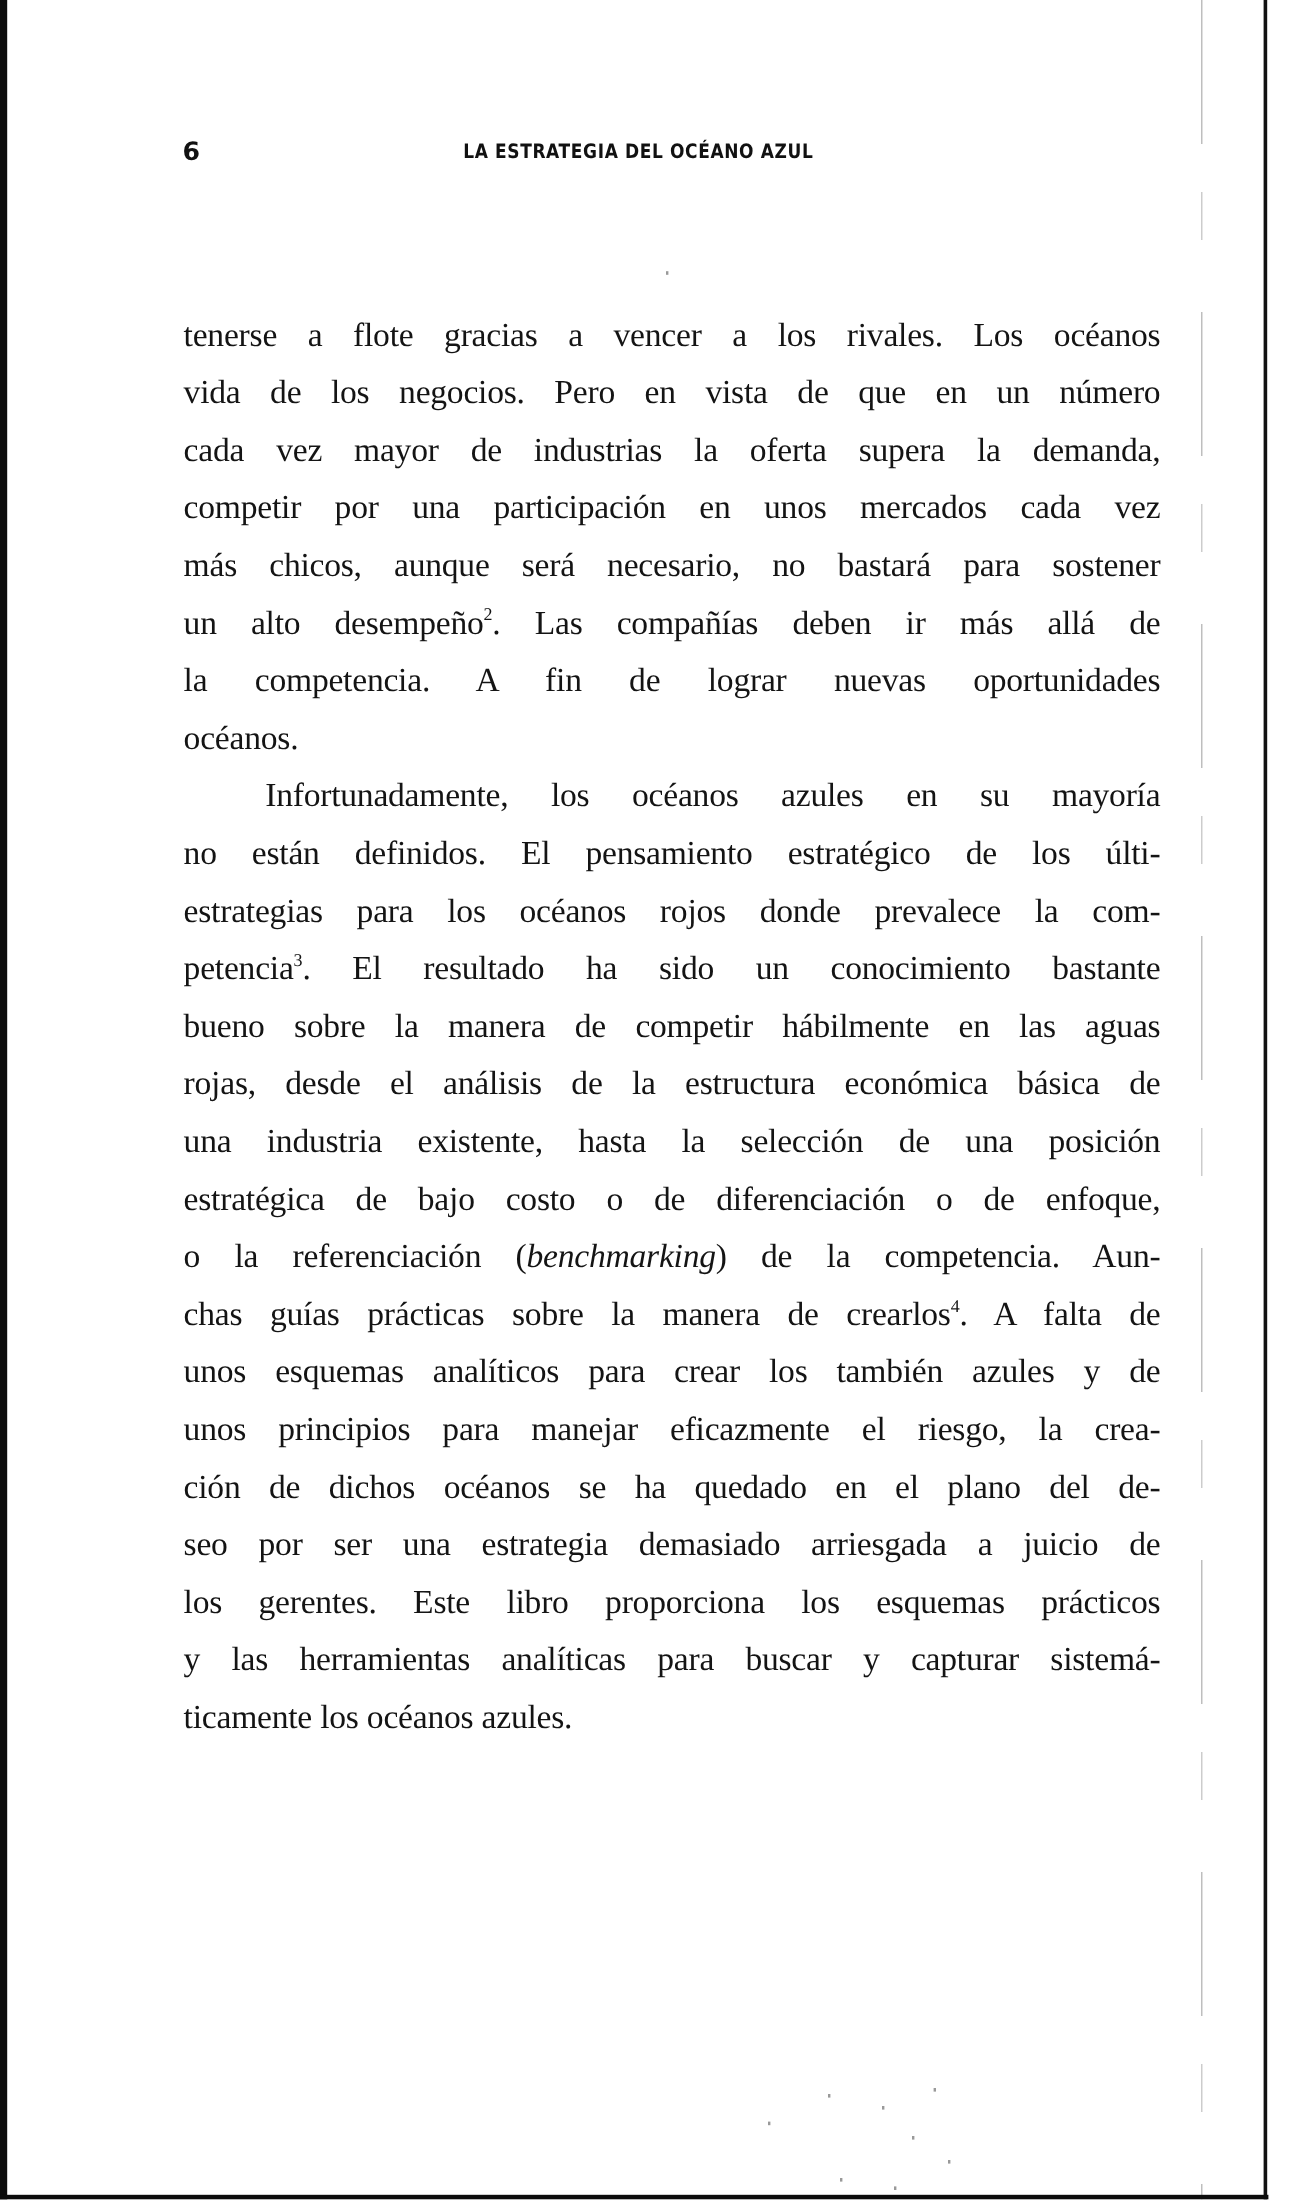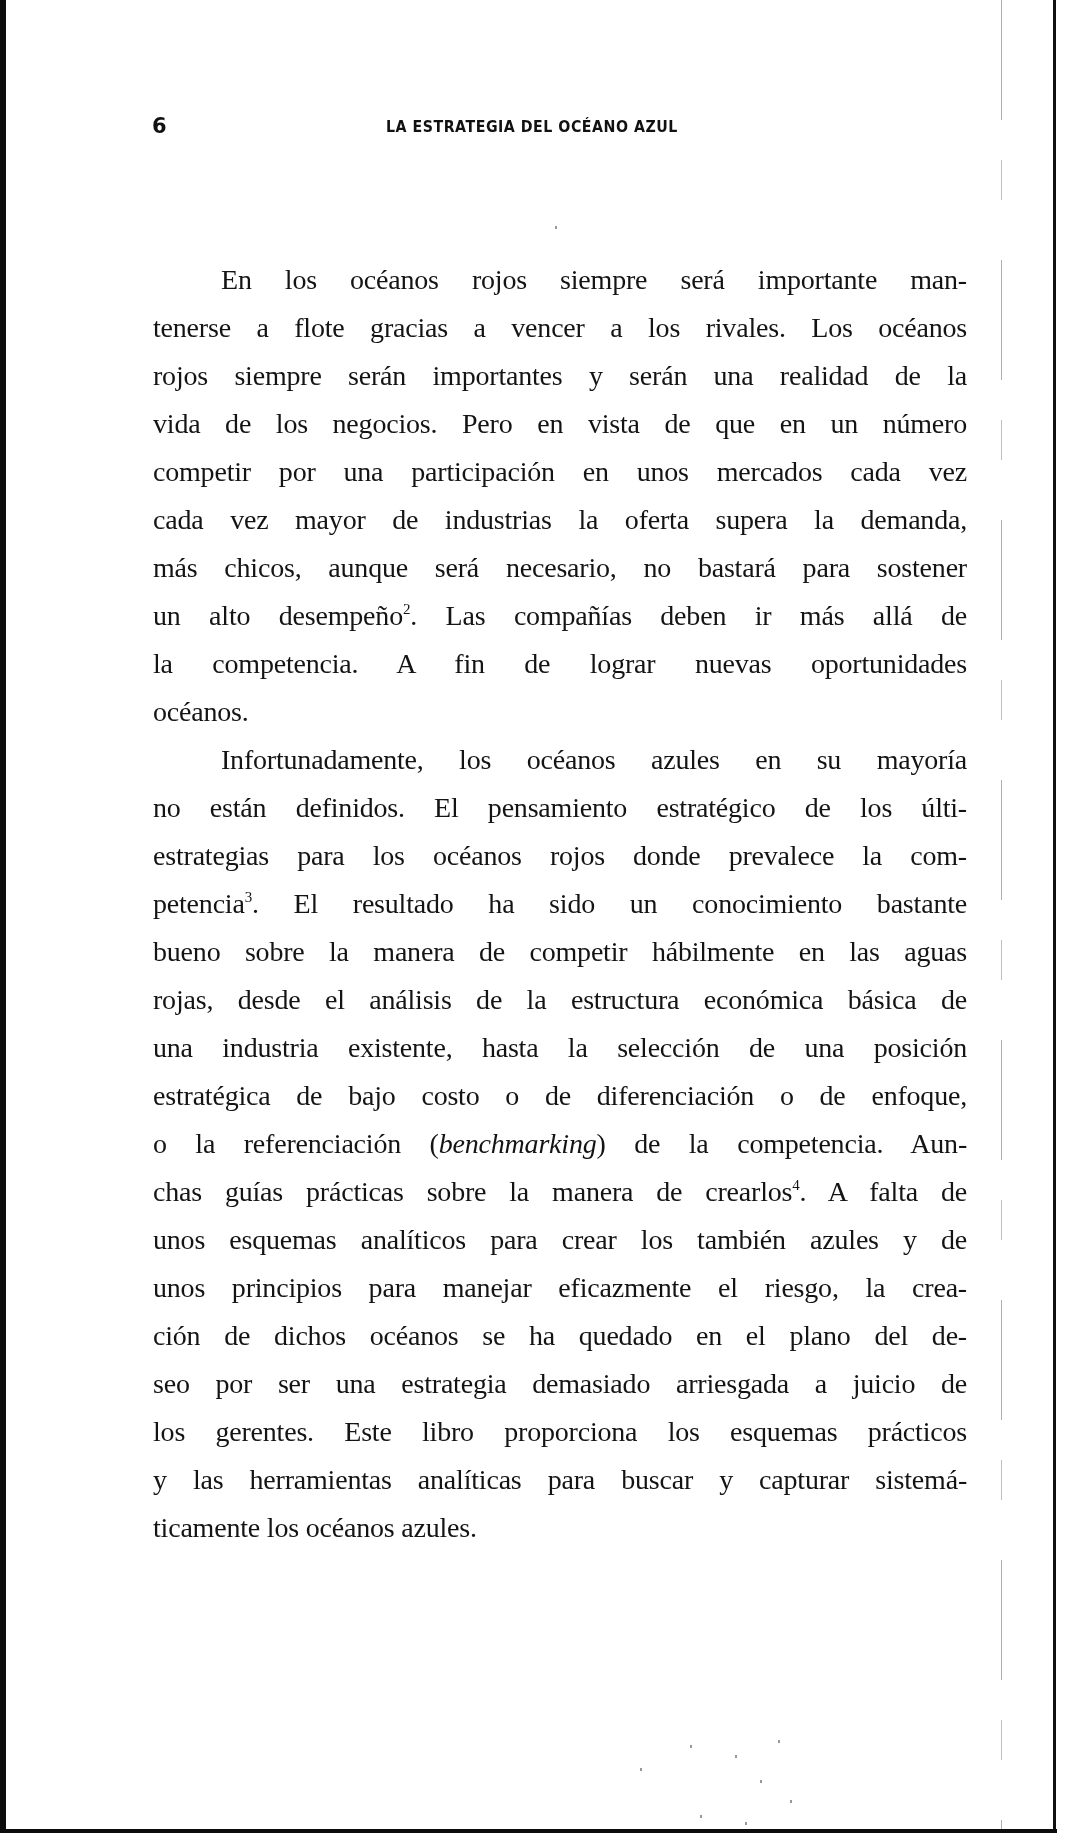--- a/index.html
+++ b/index.html
@@ -129,26 +129,24 @@
   <div class="speckle" style="left:745px;top:1822px;"></div>
 </div>
 
 <div class="running-head">
   <span class="page-number">6</span>
   <span class="running-title">LA ESTRATEGIA DEL OCÉANO AZUL</span>
 </div>
 
 <div class="body-text" id="body-text">
     <div>
-      <span class="body-line indent">En los océanos rojos siempre será importante man-</span>
       <span class="body-line">tenerse a flote gracias a vencer a los rivales. Los océanos</span>
-      <span class="body-line">rojos siempre serán importantes y serán una realidad de la</span>
       <span class="body-line">vida de los negocios. Pero en vista de que en un número</span>
+      <span class="body-line">cada vez mayor de industrias la oferta supera la demanda,</span>
       <span class="body-line">competir por una participación en unos mercados cada vez</span>
-      <span class="body-line">cada vez mayor de industrias la oferta supera la demanda,</span>
       <span class="body-line">más chicos, aunque será necesario, no bastará para sostener</span>
       <span class="body-line">un alto desempeño<sup>2</sup>. Las compañías deben ir más allá de</span>
       <span class="body-line">la competencia. A fin de lograr nuevas oportunidades</span>
       <span class="body-line last">océanos.</span>
     </div>
     <div>
       <span class="body-line indent">Infortunadamente, los océanos azules en su mayoría</span>
       <span class="body-line">no están definidos. El pensamiento estratégico de los últi-</span>
       <span class="body-line">estrategias para los océanos rojos donde prevalece la com-</span>
       <span class="body-line">petencia<sup>3</sup>. El resultado ha sido un conocimiento bastante</span>

